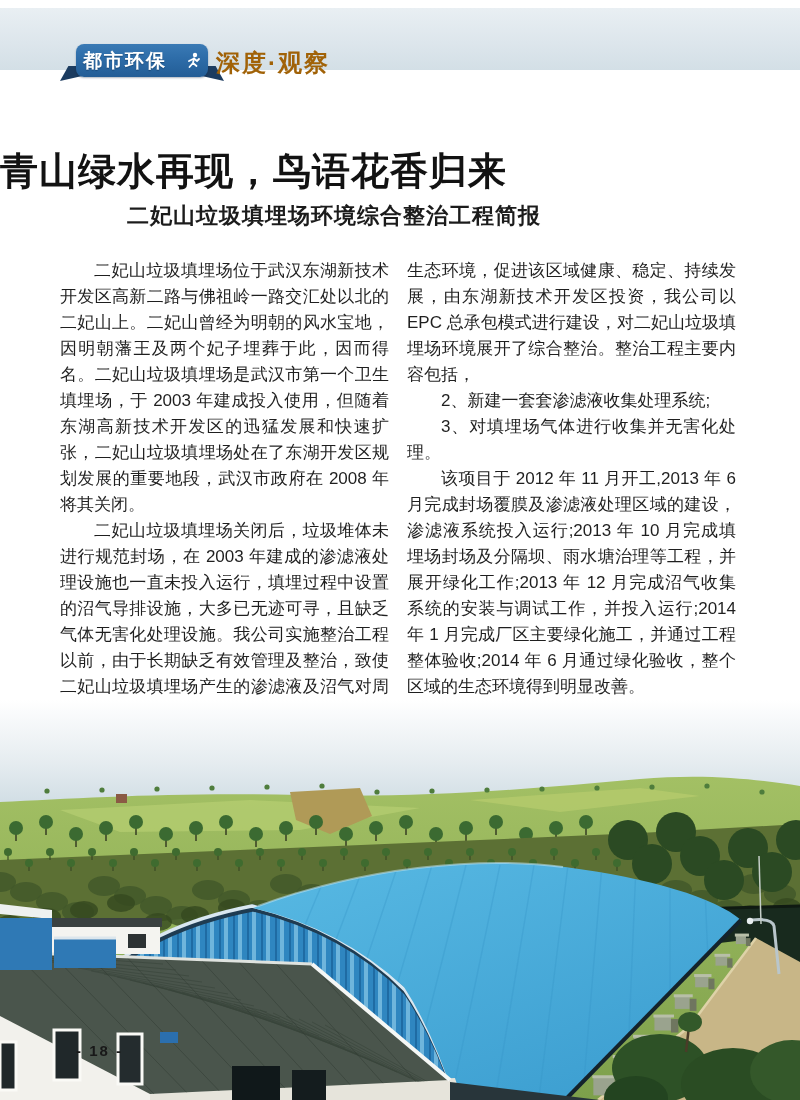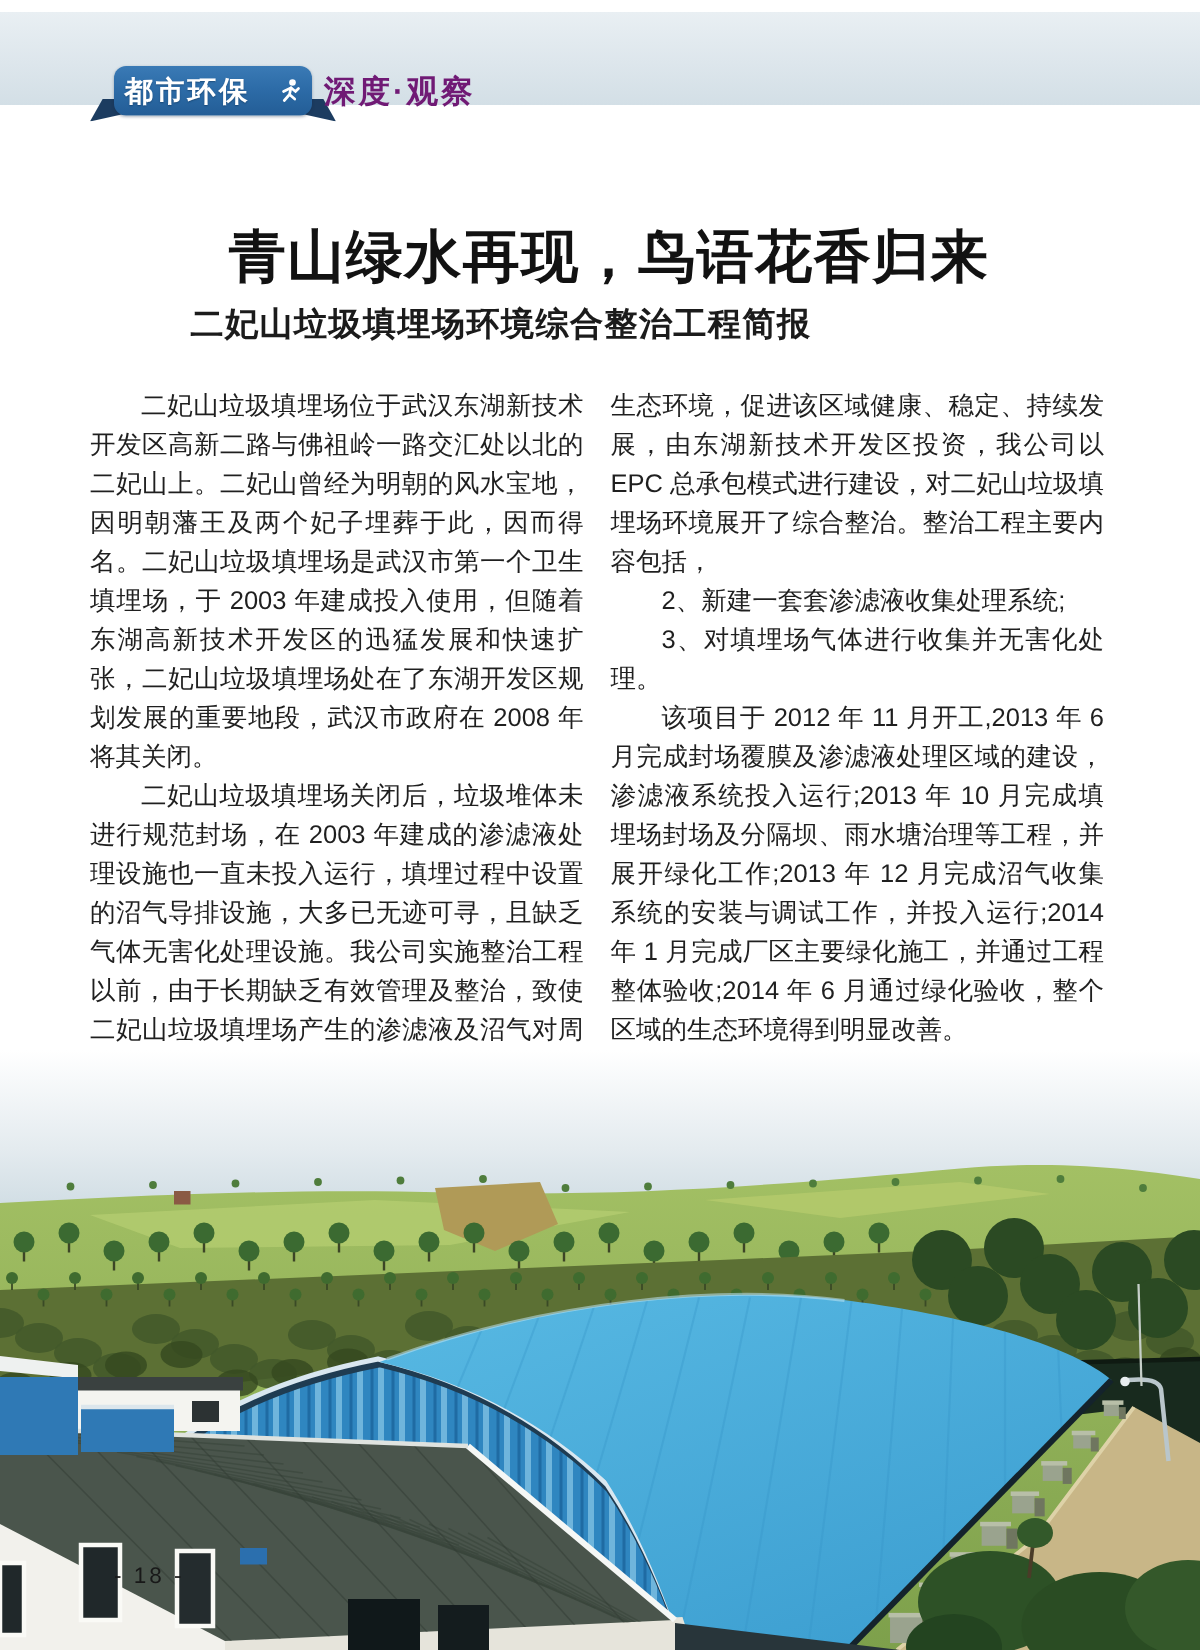--- a/index.html
+++ b/index.html
@@ -23,49 +23,48 @@
   }
   .logo-text{
     color:#ffffff;font-weight:bold;font-size:19px;letter-spacing:2px;
     text-shadow:0 1px 1px rgba(0,30,60,.4);white-space:nowrap;
   }
   .ribbon{position:absolute;width:30px;height:15px;background:#1c3c60;z-index:2;}
   .ribbon.left{left:60px;top:66px;clip-path:polygon(0 100%,28% 0,100% 0,100% 55%);}
   .ribbon.right{left:194px;top:66px;clip-path:polygon(0 0,72% 0,100% 100%,0 55%);}
   .section-label{
     position:absolute;left:216px;top:47px;z-index:3;
-    font-size:21px;font-weight:bold;color:#701a75;letter-spacing:2px;
+    font-size:24px;font-weight:bold;color:#a16207;letter-spacing:2px;
   }
   
   .title{
     position:absolute;left:0;top:146px;width:772px;margin:0;
-    text-align:center;font-size:38px;font-weight:900;color:#121212;
+    text-align:left;font-size:38px;font-weight:900;color:#121212;
     letter-spacing:1px;
-    padding-left:20px;
   }
   .subtitle{
     position:absolute;left:0;top:201px;width:668px;margin:0;
     text-align:center;font-size:22px;font-weight:600;color:#1b1b1b;
     letter-spacing:1px;
   }
   .columns{
     position:absolute;left:60px;top:258px;width:680px;height:474px;
     display:flex;gap:18px;overflow:hidden;
   }
   .col{width:329px;}
   .para{
     margin:0;font-size:17px;line-height:26px;color:#1f1f1f;
     text-align:justify;text-justify:inter-ideograph;
   }
   .para.ind{text-indent:2em;}
   
   .photo{position:absolute;left:0;top:700px;width:800px;height:400px;}
   .page-number{
     position:absolute;left:76px;top:1042px;z-index:6;
-    font-size:15px;color:#181818;letter-spacing:2px;font-weight:400;
+    font-size:15px;color:#181818;letter-spacing:2px;font-weight:700;
   }
 </style>
 </head>
 <body>
 
 <div class="band"></div>
 <div class="ribbon left"></div>
 <div class="ribbon right"></div>
 <div class="logo-badge">
   <span class="logo-text">都市环保</span>

